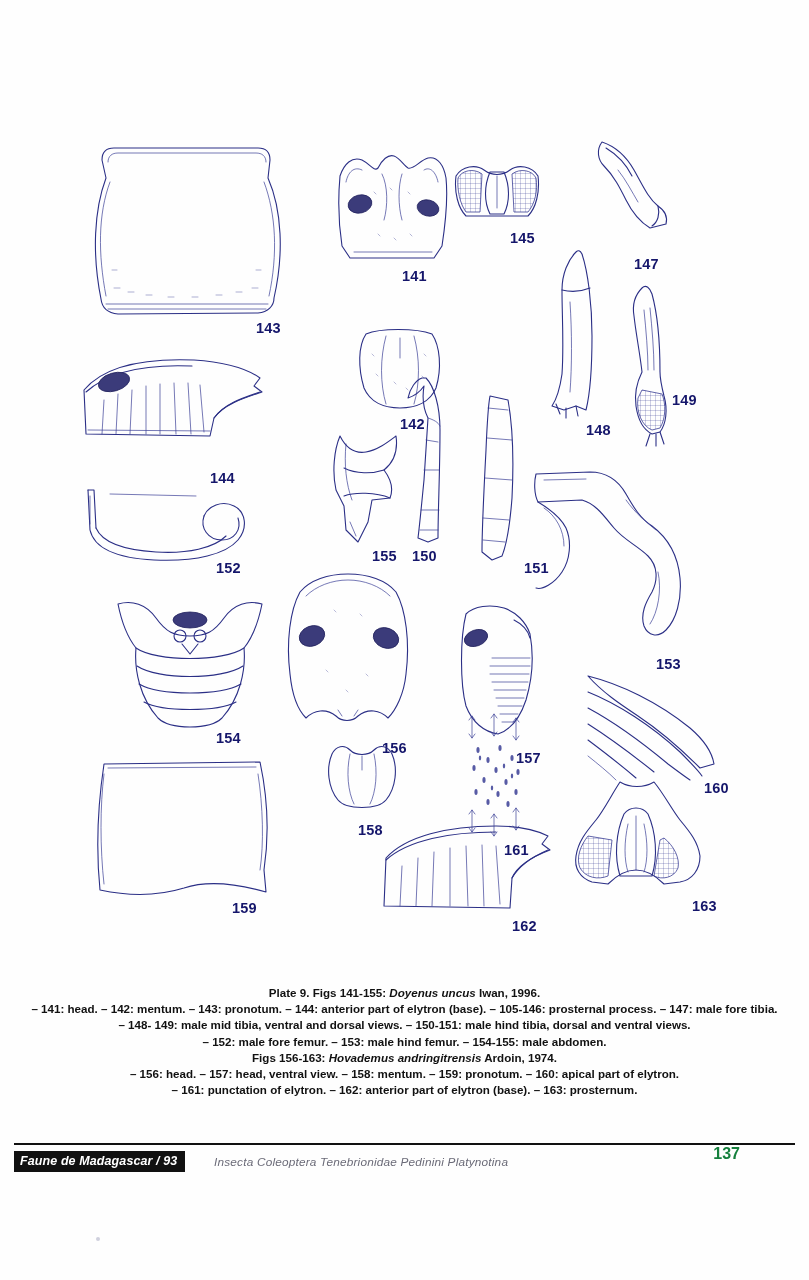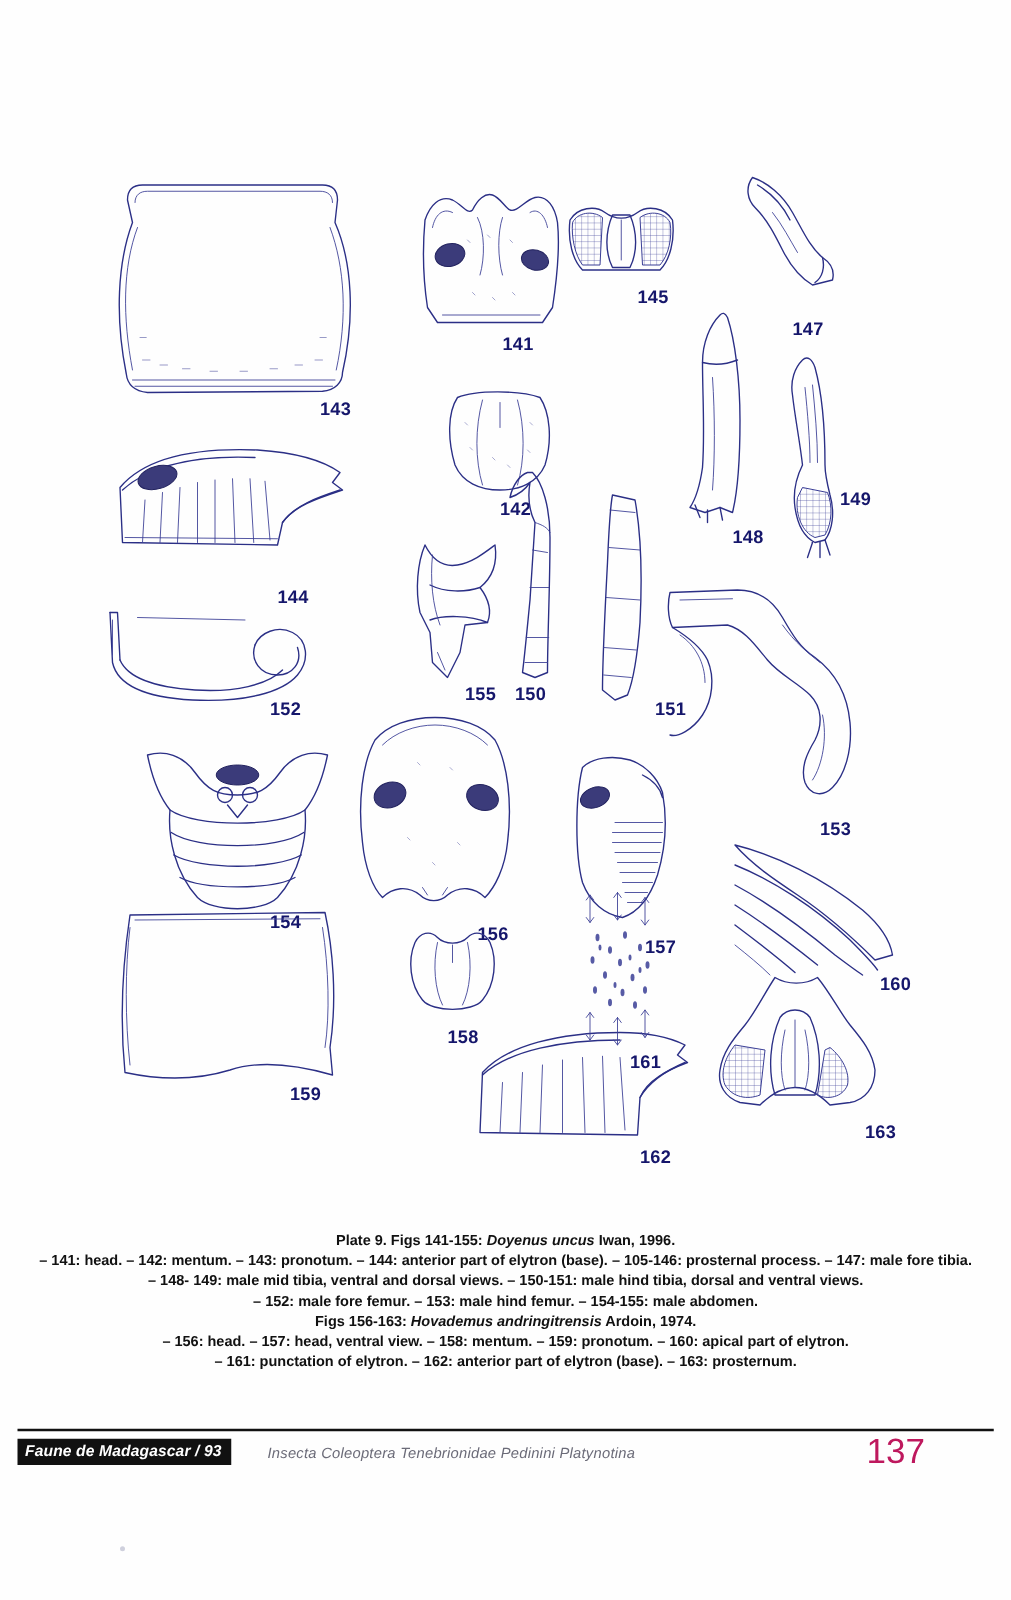--- a/index.html
+++ b/index.html
@@ -119,23 +119,23 @@
     top: 4px;
     font-size: 11.8px;
     font-style: italic;
     color: #6b6b78;
     letter-spacing: 0.2px;
   }
   .page-number {
     position: absolute;
     right: 55px;
     top: -6px;
-    font-size: 28px;
-    color: #be185d;
-    font-weight: 400;
+    font-size: 16px;
+    color: #15803d;
+    font-weight: 700;
   }
   .speck {
     position: absolute;
     left: 96px;
     top: 1237px;
     width: 4px;
     height: 4px;
     background: #cfd0dd;
     border-radius: 50%;
   }
@@ -166,21 +166,21 @@
             <path d="M128 157 L 134 157"></path>
           <path d="M148 154 L 154 154"></path>
             <path d="M164 150 L 170 150"></path>
           <path d="M24 132 L 29 132"></path>
             <path d="M168 132 L 173 132"></path>
         </g>
       </svg>
       <div class="fig-num" style="left:168px; top:182px;">143</div>
     </div>
 
-    <div class="fig" style="left:26px; top:222px;">
+    <div class="fig" style="left:14px; top:222px;">
       <svg width="195" height="115" viewBox="0 0 195 115">
         <path class="ln" d="M10 38 C 30 14, 70 6, 120 8 C 150 10, 172 16, 186 26
           L 180 34 L 188 40 C 170 46, 150 52, 140 66 L 136 84 L 12 82 Z"></path>
         <path class="ln" d="M12 40 C 34 20, 72 12, 118 14"></path>
         <path class="ln" d="M140 66 C 150 52, 168 46, 186 40"></path>
         <ellipse class="dark" cx="40" cy="30" rx="16" ry="9" transform="rotate(-16 40 30)"></ellipse>
         <g class="ln-thin">
           <path d="M30 48 L 28 82"></path>
             <path d="M44 42 L 42 82"></path>
             <path d="M58 38 L 56 82"></path>
@@ -219,21 +219,21 @@
         <path class="ln" d="M29 106 C 50 118, 110 118, 131 106"></path>
         <path class="ln" d="M34 124 C 52 134, 108 134, 126 124"></path>
         <ellipse class="dark" cx="80" cy="42" rx="17" ry="8"></ellipse>
         <circle class="ln" cx="70" cy="58" r="6"></circle>
         <circle class="ln" cx="90" cy="58" r="6"></circle>
         <path class="ln" d="M72 66 L 80 76 L 88 66"></path>
       </svg>
       <div class="fig-num" style="left:106px; top:152px;">154</div>
     </div>
 
-    <div class="fig" style="left:28px; top:588px;">
+    <div class="fig" style="left:28px; top:620px;">
       <svg width="190" height="155" viewBox="0 0 190 155">
         <path class="ln" d="M16 14 L 172 12 C 178 40, 182 80, 176 120 L 178 142
           C 150 134, 120 130, 96 138 C 70 146, 40 146, 12 140
           C 8 100, 10 54, 16 14 Z"></path>
         <path class="ln-thin" d="M20 18 L 168 17"></path>
         <path class="ln-thin" d="M172 120 C 176 94, 175 56, 170 24"></path>
         <path class="ln-thin" d="M16 24 C 12 56, 12 98, 16 134"></path>
       </svg>
       <div class="fig-num" style="left:144px; top:150px;">159</div>
     </div>
@@ -256,21 +256,21 @@
             <path d="M60 46 L 62 48"></path>
             <path d="M78 50 L 80 52"></path>
           <path d="M48 92 L 50 94"></path>
             <path d="M64 96 L 66 98"></path>
             <path d="M80 92 L 82 94"></path>
         </g>
       </svg>
       <div class="fig-num" style="left:72px; top:126px;">141</div>
     </div>
 
-    <div class="fig" style="left:290px; top:178px;">
+    <div class="fig" style="left:290px; top:194px;">
       <svg width="100" height="95" viewBox="0 0 100 95">
         <path class="ln" d="M16 10 C 30 4, 66 4, 82 10 C 90 22, 92 44, 86 64
           C 80 78, 66 84, 50 84 C 34 84, 20 78, 14 64 C 8 44, 8 22, 16 10 Z"></path>
         <path class="ln-thin" d="M36 12 C 30 34, 30 60, 36 80"></path>
         <path class="ln-thin" d="M64 12 C 70 34, 70 60, 64 80"></path>
         <path class="ln-thin" d="M50 14 L 50 34"></path>
         <g class="ln-thin" opacity="0.5">
           <path d="M22 30 L 24 32"></path>
             <path d="M26 50 L 28 52"></path>
             <path d="M74 30 L 76 32"></path>

